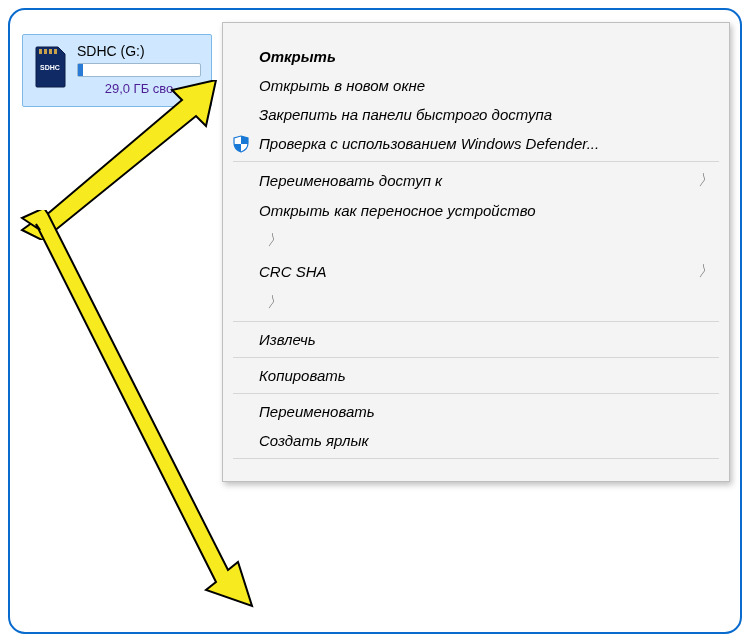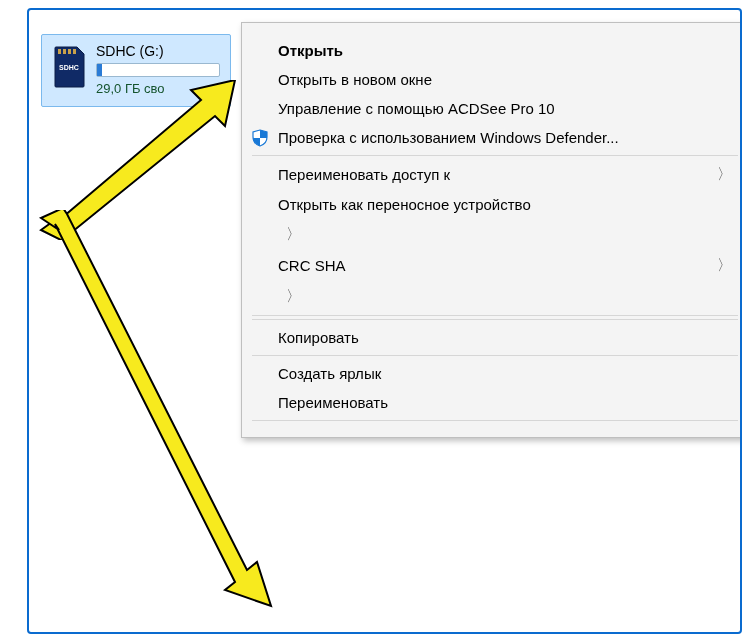--- a/index.html
+++ b/index.html
@@ -9,24 +9,23 @@
       background: #fff;
       width: 750px;
       height: 642px;
       position: relative;
       overflow: hidden;
     }
     .outer-border {
       position: absolute;
       top: 8px; left: 8px; right: 8px; bottom: 8px;
       border: 2px solid #0a6bcf;
-      border-radius: 4px;
+      border-radius: 17px;
       background: #fff;
       overflow: hidden;
-      margin-left: 19px;
     }
     .drive-tile {
       position: absolute;
       top: 24px;
       left: 12px;
       width: 190px;
       padding: 8px 10px 10px 10px;
       background: #cfe8ff;
       border: 1px solid #7bb9ed;
       border-radius: 2px;
@@ -43,30 +42,31 @@
       width: 100%; height: 14px;
       border: 1px solid #9ab8d0;
       background: #fff;
       border-radius: 2px;
       margin-bottom: 4px;
     }
     .drive-bar-fill {
       width: 4%; height: 100%;
       background: #2a7bd6;
     }
-    .drive-caption { color: #14532d; font-size: 13px; white-space: nowrap; }
+    .drive-caption { color: #4c1d95; font-size: 13px; white-space: nowrap; text-align: center; }
     .context-menu {
       position: absolute;
       top: 12px;
       left: 212px;
       width: 508px;
       background: #f4f4f4;
       border: 1px solid #bfbfbf;
       box-shadow: 2px 3px 6px rgba(0,0,0,0.25);
-      padding: 13px 2px;
+      padding: 19px 2px;
+      font-style: italic;
     }
     .menu-item {
       display: flex;
       align-items: center;
       padding: 6px 14px 6px 34px;
       color: #000;
       font-size: 15px;
       position: relative;
       min-height: 28px;
     }
@@ -124,21 +124,21 @@
   </div>
 
   <div class="context-menu" id="ctx-menu">
       <div class="menu-item bold">
         <span class="label">Открыть</span>
       </div>
       <div class="menu-item">
         <span class="label">Открыть в новом окне</span>
       </div>
       <div class="menu-item">
-        <span class="label">Управление с помощью ACDSee Pro 10</span>
+        <span class="label">Закрепить на панели быстрого доступа</span>
       </div>
       <div class="menu-item">
         <span class="menu-icon">
           <svg width="18" height="18" viewBox="0 0 18 18">
             <path d="M9 1 L16 3 V8 C16 13 12 16 9 17 C6 16 2 13 2 8 V3 Z" fill="#fff" stroke="#1878d6" stroke-width="1.2"></path>
             <path d="M9 1 L16 3 V9 H9 Z" fill="#1878d6"></path>
             <path d="M9 9 H2 V8 C2 13 6 16 9 17 Z" fill="#1878d6"></path>
           </svg>
         </span>
         <span class="label">Проверка с использованием Windows Defender...</span>
@@ -155,30 +155,33 @@
         <span class="submenu-arrow">〉</span>
       </div>
       <div class="menu-item">
         <span class="label">CRC SHA</span>
         <span class="submenu-arrow">〉</span>
       </div>
       <div class="menu-item">
         <span class="submenu-arrow">〉</span>
       </div>
       <div class="menu-sep"></div>
+      <div class="menu-item">
+        <span class="label">Извлечь</span>
+      </div>
       <div class="menu-sep"></div>
       <div class="menu-item">
         <span class="label">Копировать</span>
       </div>
       <div class="menu-sep"></div>
       <div class="menu-item">
-        <span class="label">Создать ярлык</span>
+        <span class="label">Переименовать</span>
       </div>
       <div class="menu-item">
-        <span class="label">Переименовать</span>
+        <span class="label">Создать ярлык</span>
       </div>
       <div class="menu-sep"></div>
     </div>
 
   <svg class="arrow-annot" style="left:6px; top:70px; width:210px; height:160px; z-index:5;">
     <polygon points="6,150 24,137 22,142 166,20 156,10 200,0 190,46 180,36 32,156 30,162" fill="#f7ea1e" stroke="#000" stroke-width="2"></polygon>
   </svg>
 
   <svg class="arrow-annot" style="left:6px; top:200px; width:240px; height:420px; z-index:5;">
     <polygon points="6,8 24,20 20,14 200,372 190,380 236,396 222,352 212,360 32,4 28,-2" fill="#f7ea1e" stroke="#000" stroke-width="2"></polygon>

